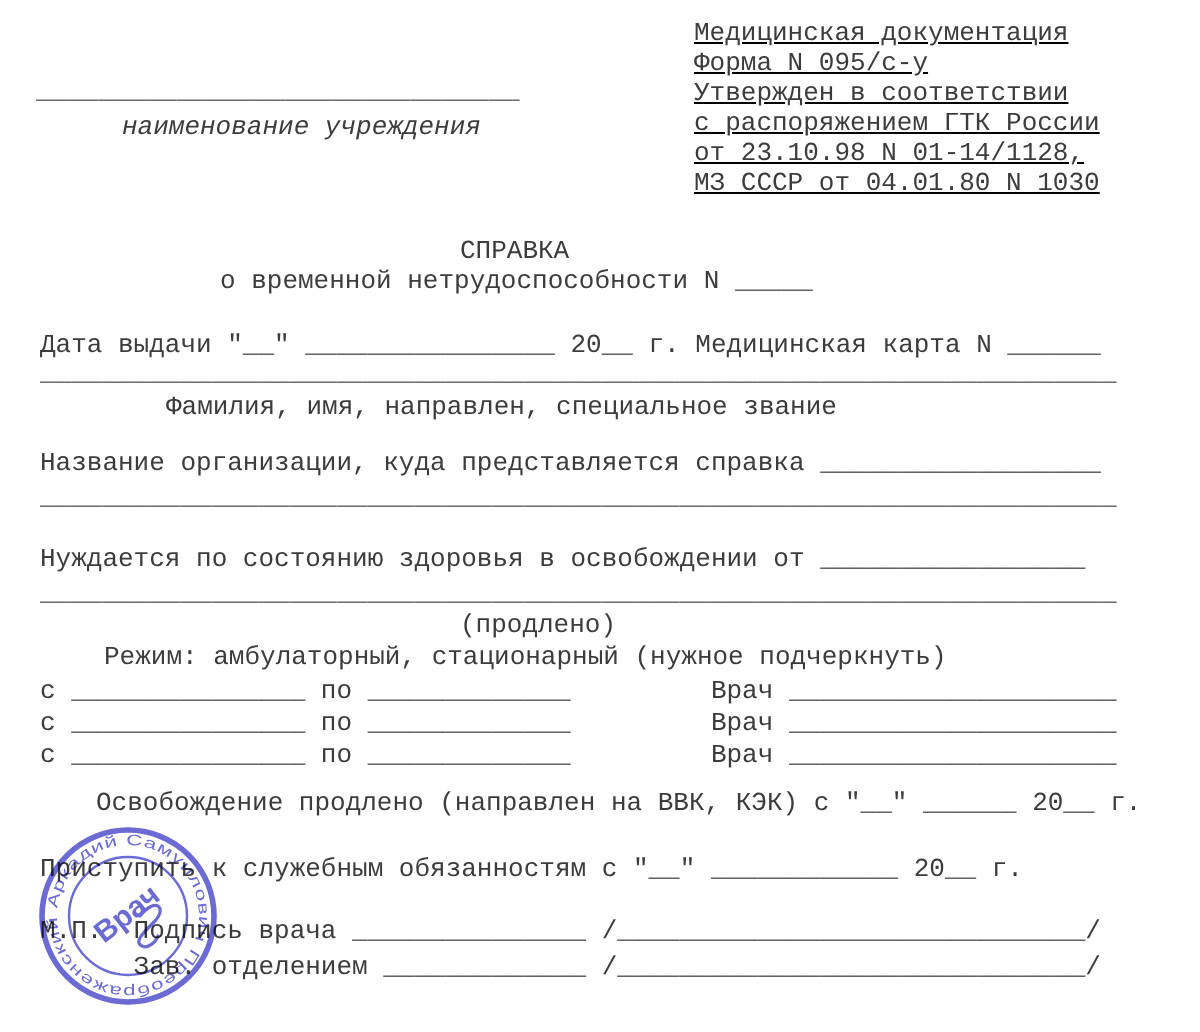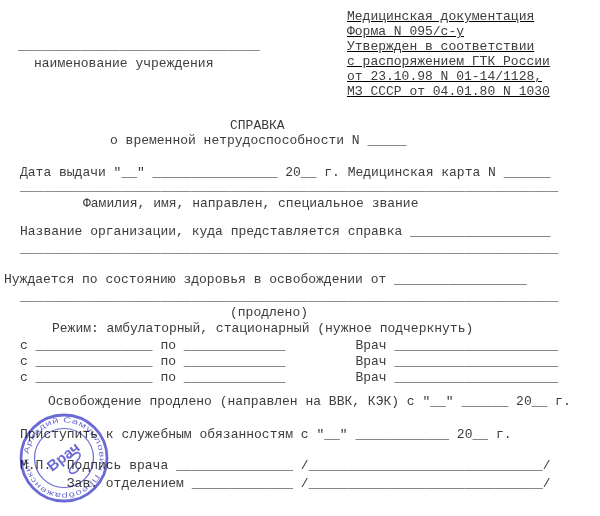--- a/index.html
+++ b/index.html
@@ -22,29 +22,29 @@
     white-space: pre;
   }
   .rule { font-weight: bold; color: #4a4a4a; }
   .docinfo { position: absolute; left: 347px; top: 9px; text-decoration: underline; }
   .docinfo div {
     font: 13px/15px "Liberation Mono", "DejaVu Sans Mono", monospace;
     color: #3c3c3c;
     white-space: pre;
   }
   #inst-underline { left: 18px;  top: 38px; }
-  #inst-caption   { left: 34px;  top: 56px; }
+  #inst-caption   { left: 61px;  top: 56px; font-style: italic; }
   #title1         { left: 230px; top: 118px; }
   #title2         { left: 110px; top: 133px; }
   #date-row       { left: 20px;  top: 165px; }
   #ul1            { left: 20px;  top: 179px; }
   #fio-caption    { left: 83px;  top: 196px; }
   #org-row        { left: 20px;  top: 224px; }
   #ul2            { left: 20px;  top: 241px; }
-  #health-row     { left: 4px;  top: 272px; }
+  #health-row     { left: 20px;  top: 272px; }
   #ul3            { left: 20px;  top: 289px; }
   #inscribe       { left: 230px; top: 305px; }
   #regime-row     { left: 20px;  top: 321px; margin-left: 32px; }
   #period1        { left: 20px;  top: 338px; }
   #period2        { left: 20px;  top: 354px; }
   #period3        { left: 20px;  top: 370px; }
   #ext-row        { left: 20px;  top: 394px; margin-left: 28px; }
   #ret-row        { left: 20px;  top: 427px; }
   #sig-row        { left: 20px;  top: 458px; }
   #head-row       { left: 20px;  top: 476px; }

